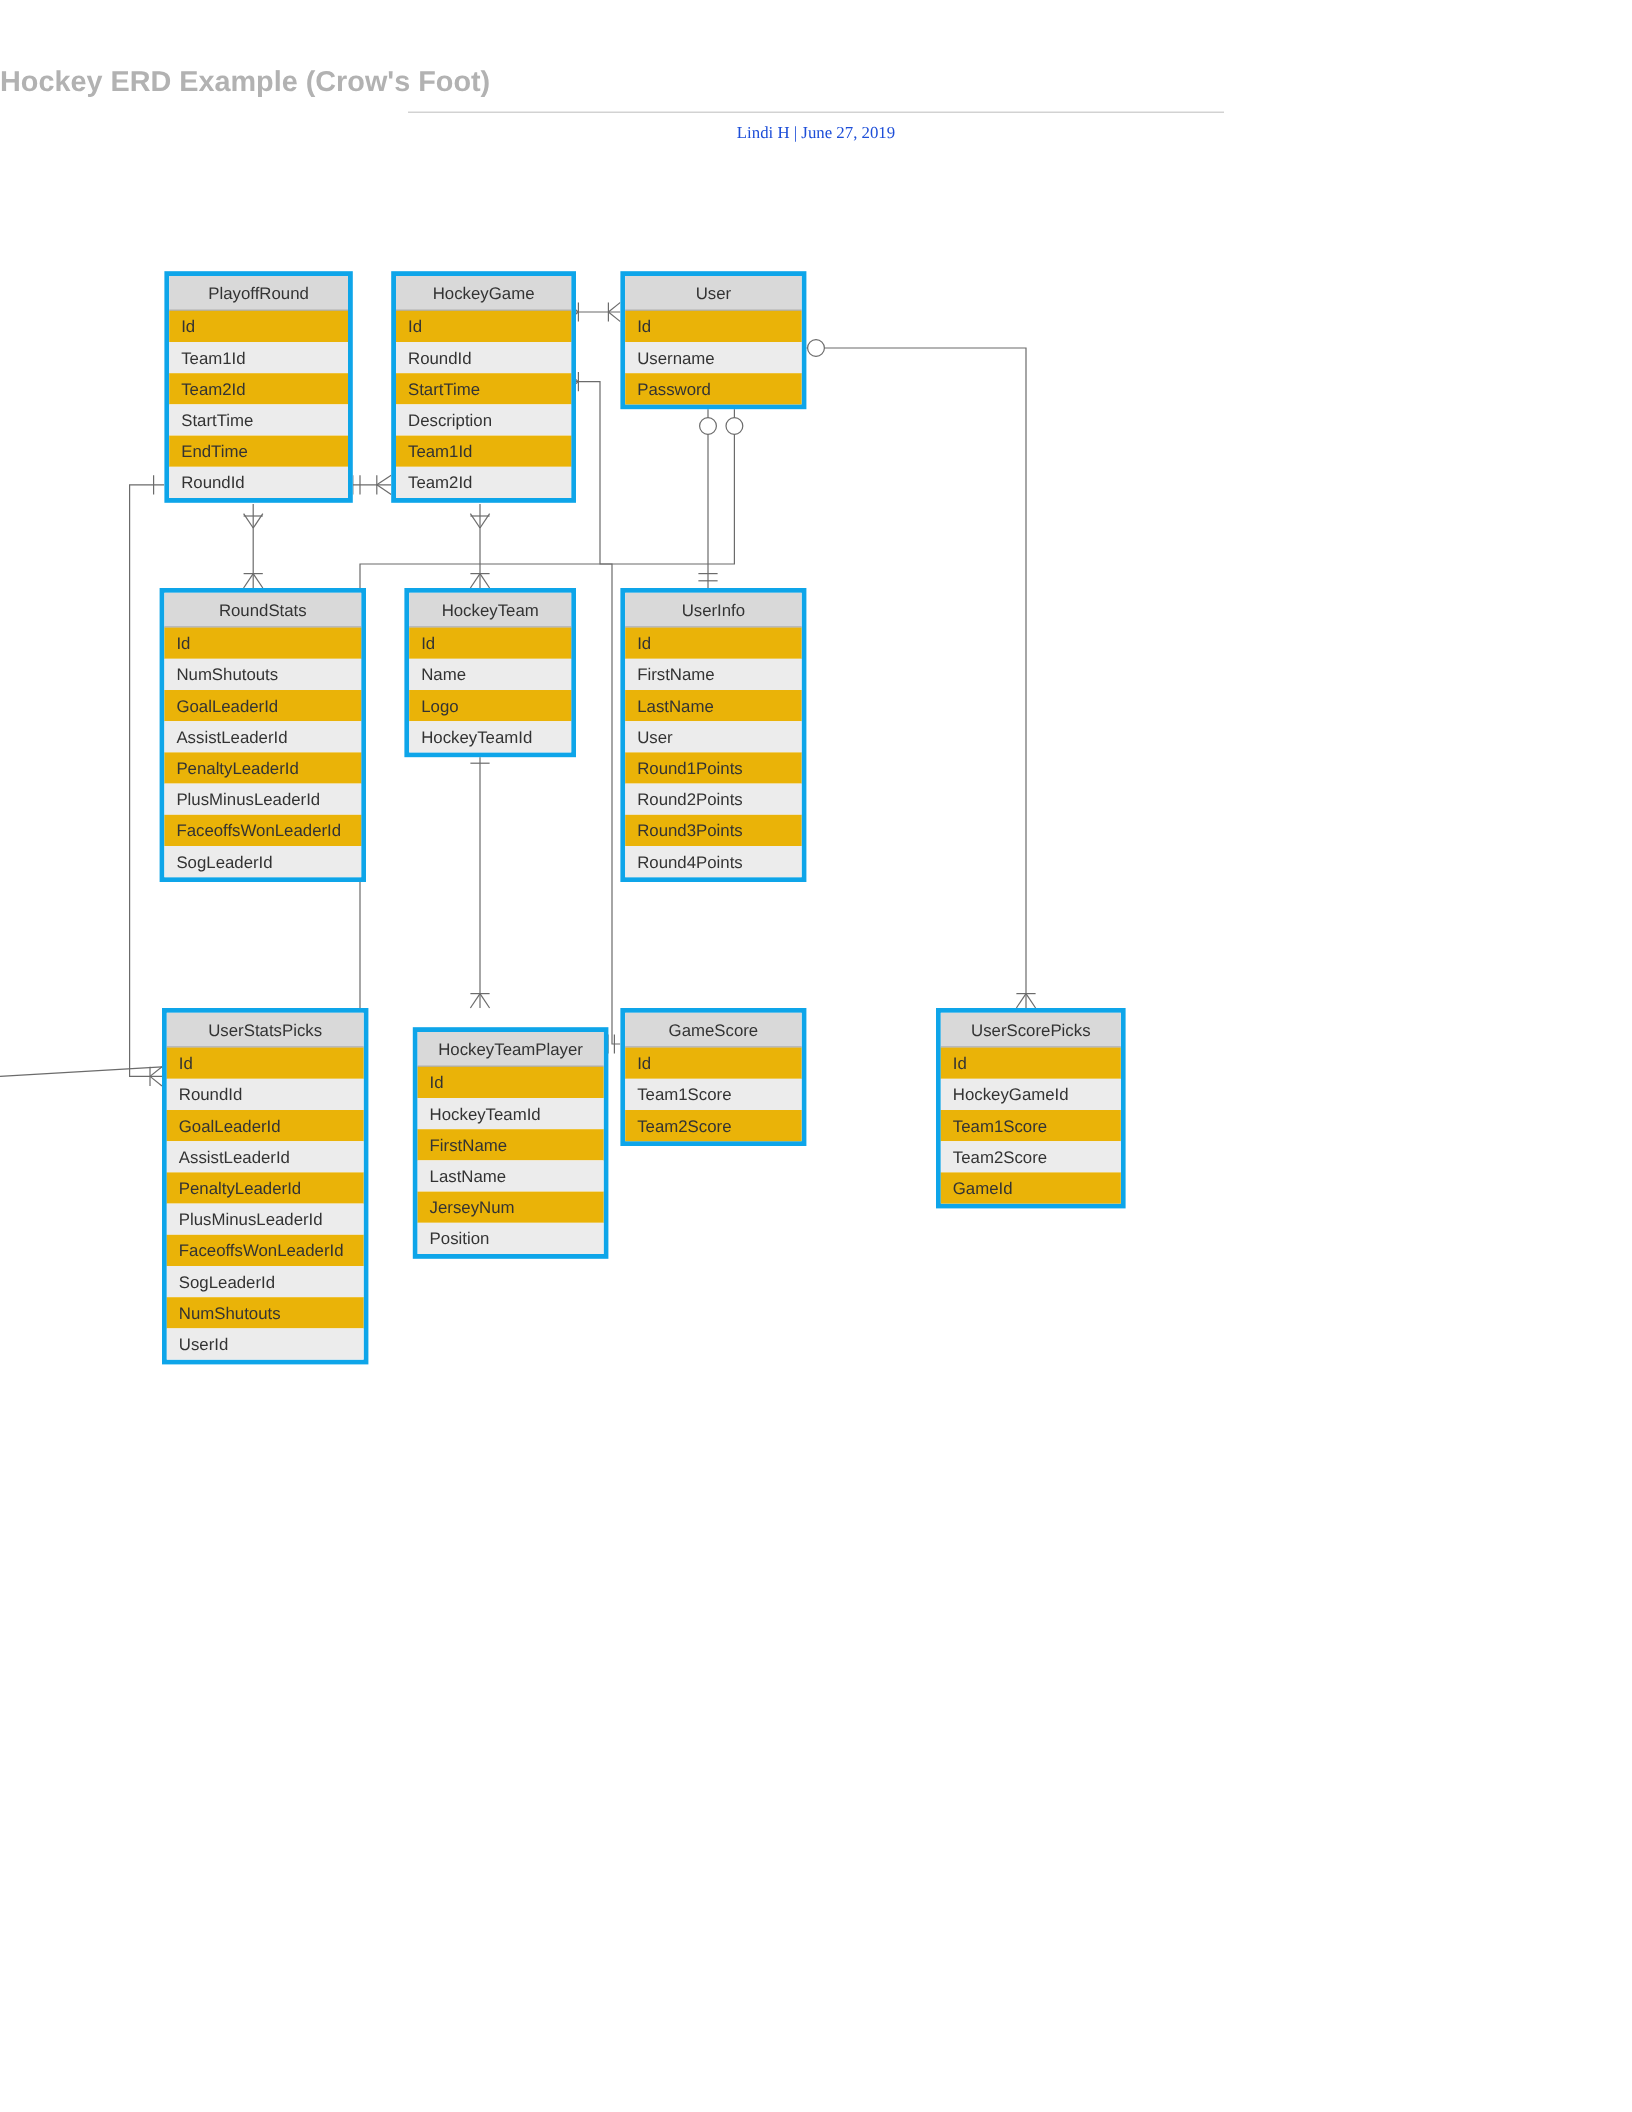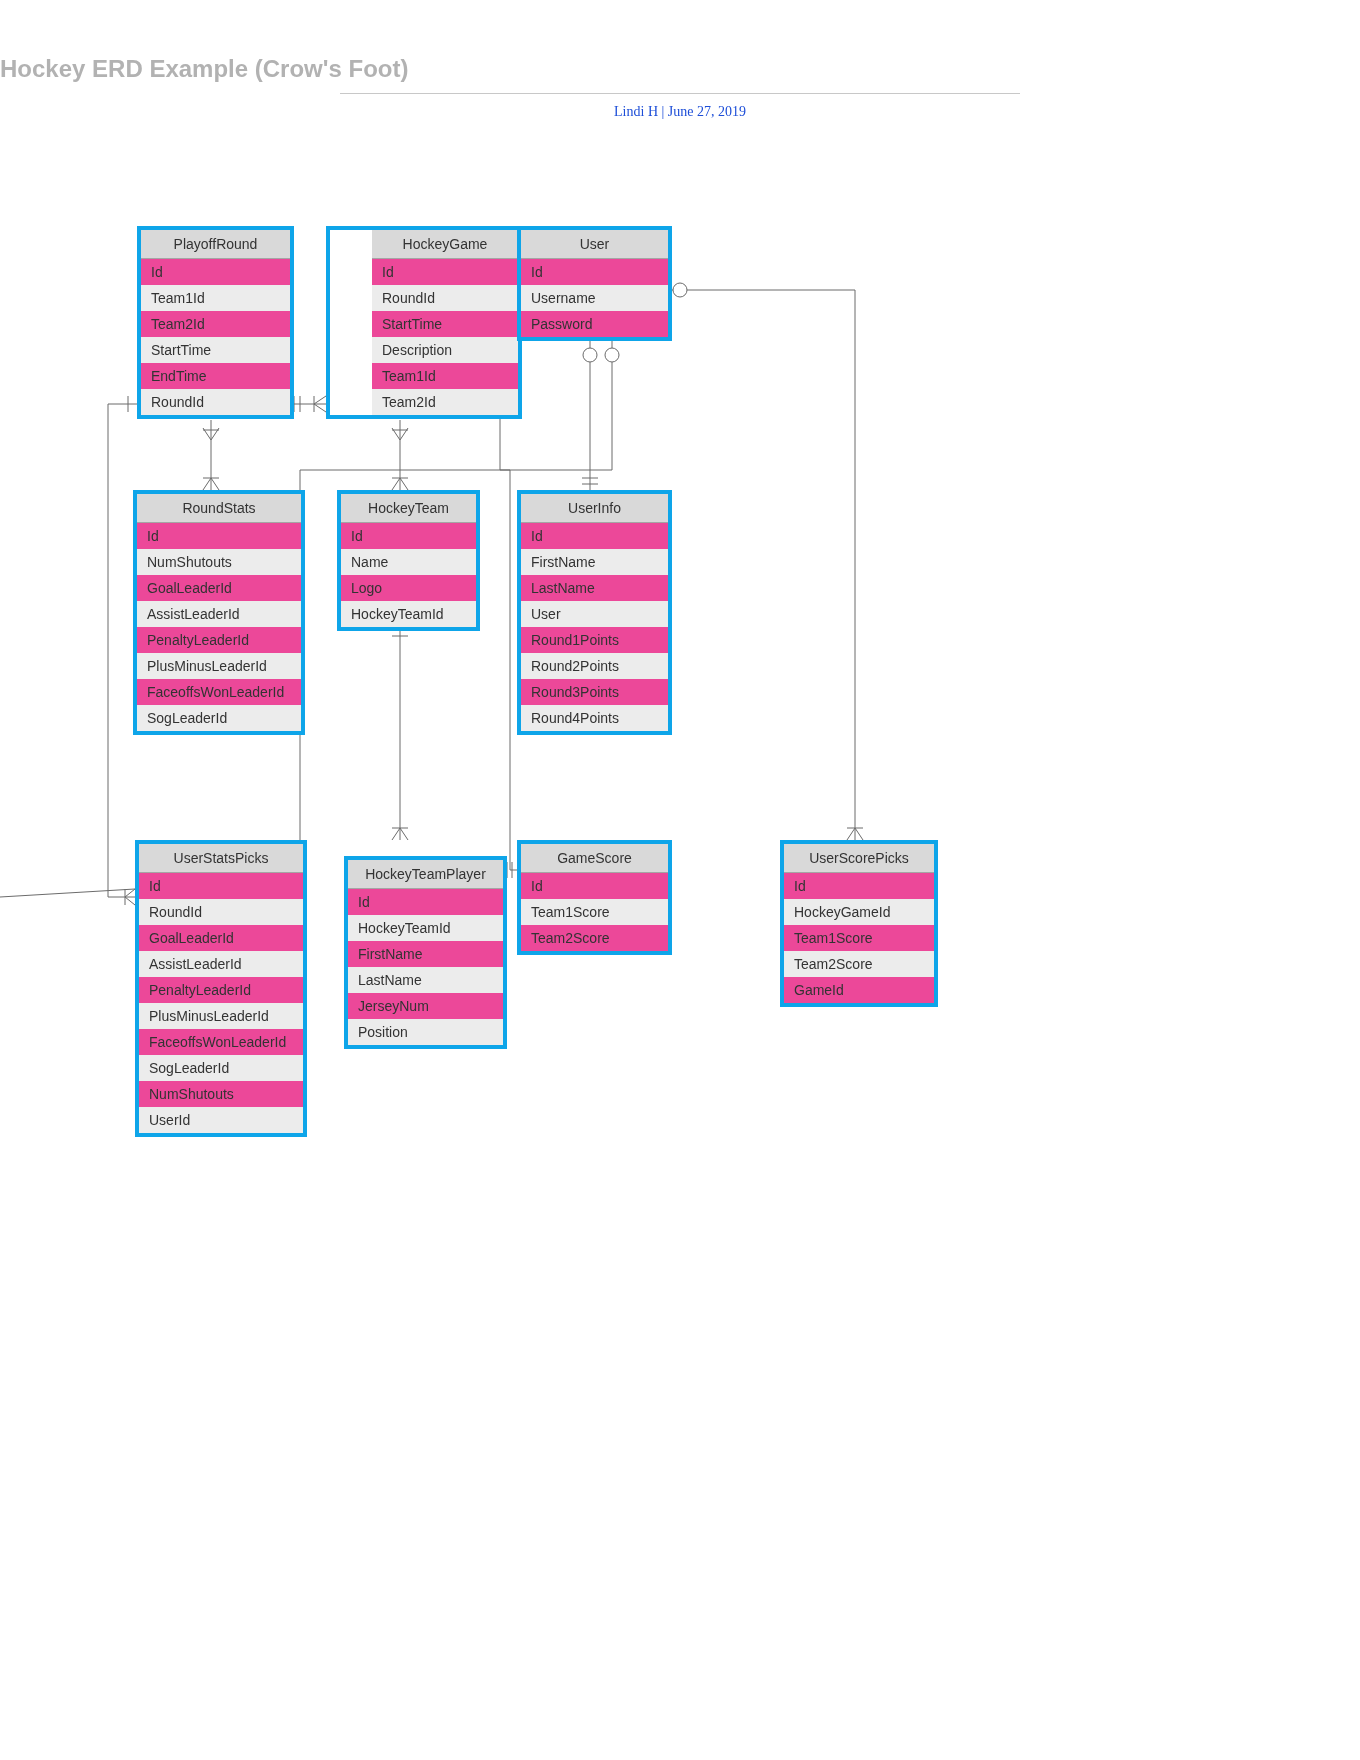--- a/index.html
+++ b/index.html
@@ -47,21 +47,21 @@
   .entity .hdr {
     background: #d9d9d9;
     border-bottom: 1px solid #a5a5a5;
     padding: 6px 10px;
     font-weight: normal;
     text-align: center;
     color: #333;
   }
   .entity .row {
     padding: 5px 10px;
-    background: #ec4899;
+    background: #eab308;
   }
   .entity .row.alt {
     background: #ececec;
   }
   svg.connectors {
     position: absolute;
     left: 0; top: 0;
     width: 1360px;
     height: 1760px;
     pointer-events: none;
@@ -173,21 +173,21 @@
 <div class="entity" style="left:137px; top:226px; width:149px;">
   <div class="hdr">PlayoffRound</div>
   <div class="row">Id</div>
   <div class="row alt">Team1Id</div>
   <div class="row">Team2Id</div>
   <div class="row alt">StartTime</div>
   <div class="row">EndTime</div>
   <div class="row alt">RoundId</div>
 </div>
 
-<div class="entity" style="left:326px; top:226px; width:146px;padding-left:42px;">
+<div class="entity" style="left:326px; top:226px; width:146px;">
   <div class="hdr">HockeyGame</div>
   <div class="row">Id</div>
   <div class="row alt">RoundId</div>
   <div class="row">StartTime</div>
   <div class="row alt">Description</div>
   <div class="row">Team1Id</div>
   <div class="row alt">Team2Id</div>
 </div>
 
 <div class="entity" style="left:517px; top:226px; width:147px;">

